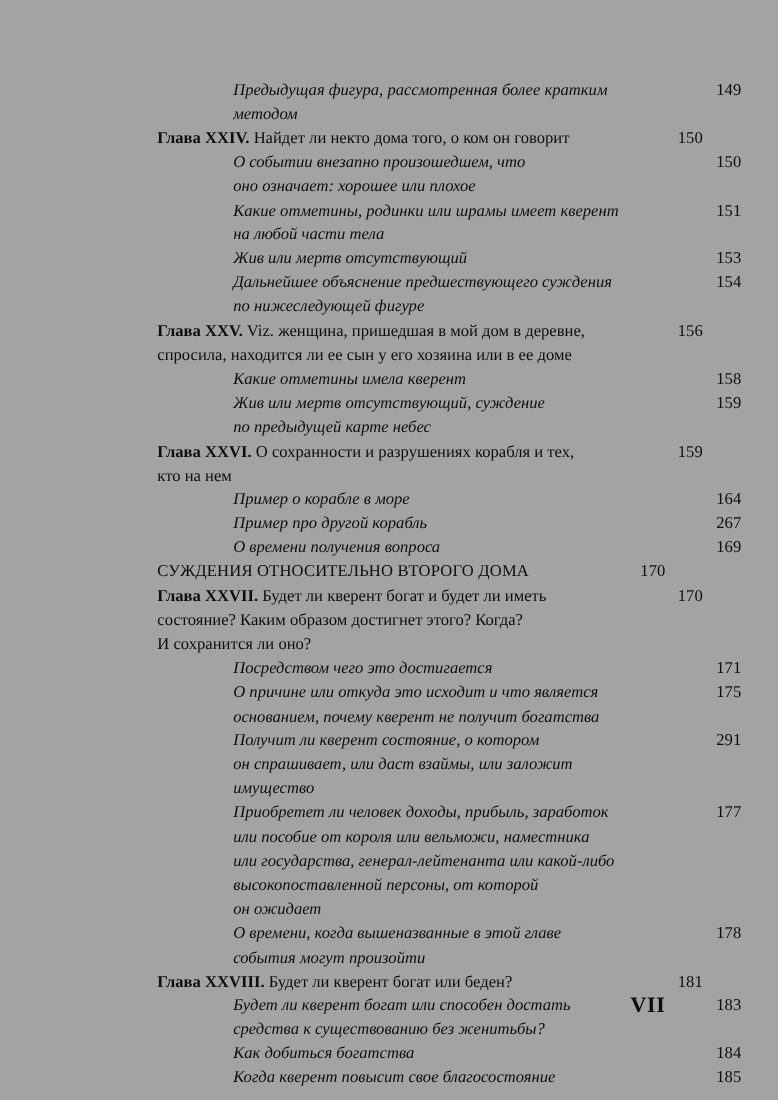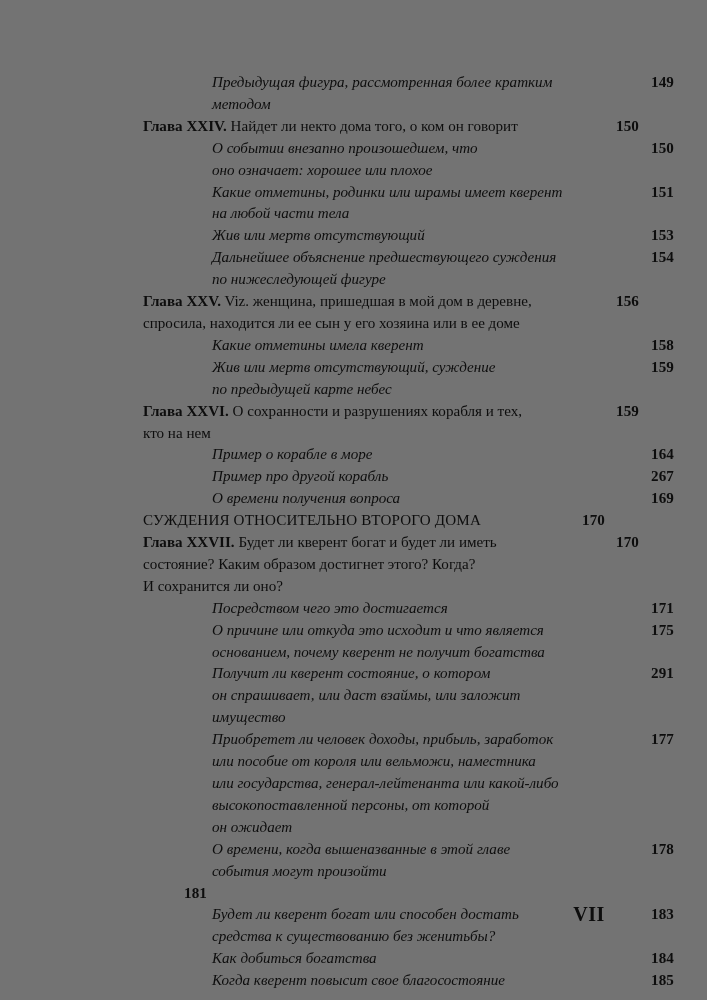--- a/index.html
+++ b/index.html
@@ -14,21 +14,21 @@
     font-family: "Liberation Serif", "DejaVu Serif", serif;
     color: #0d0d0d;
     overflow: hidden;
   }
   #toc-page {
     position: absolute;
     left: 0;
     top: 0;
     width: 707px;
     height: 1000px;
-    background: #737373;
+    background: #a3a3a3;
   }
   #toc-list {
     position: absolute;
     left: 143px;
     top: 72px;
     width: 462px;
   }
   .entry {
     display: flex;
     align-items: baseline;
@@ -39,21 +39,21 @@
   }
   .entry-text {
     flex: 0 1 auto;
     padding-right: 10px;
     white-space: pre-line;
   }
   .entry-page {
     flex: 0 0 auto;
     text-align: right;
     min-width: 30px;
-    font-weight: 700;
+    font-weight: 400;
     font-style: normal;
     letter-spacing: 0.1px;
   }
   
   .lvl-section  { margin-left: 0px; gap: 20px; }
   .lvl-chapter  { margin-left: 34px; }
   .lvl-sub      { margin-left: 69px; }
 
   .entry.section .entry-text {
     font-weight: 400;
@@ -185,20 +185,21 @@
 высокопоставленной персоны, от которой
 он ожидает</div>
         <div class="entry-page">177</div>
       </div>
       <div class="entry sub lvl-sub">
         <div class="entry-text">О времени, когда вышеназванные в этой главе
 события могут произойти</div>
         <div class="entry-page">178</div>
       </div>
       <div class="entry chapter lvl-chapter wrap">
+        <div class="entry-text"><span class="chapter-label">Глава XXVIII.</span> Будет ли кверент богат или беден?</div>
         <div class="entry-page">181</div>
       </div>
       <div class="entry sub lvl-sub">
         <div class="entry-text">Будет ли кверент богат или способен достать
 средства к существованию без женитьбы?</div>
         <div class="entry-page">183</div>
       </div>
       <div class="entry sub lvl-sub">
         <div class="entry-text">Как добиться богатства</div>
         <div class="entry-page">184</div>

